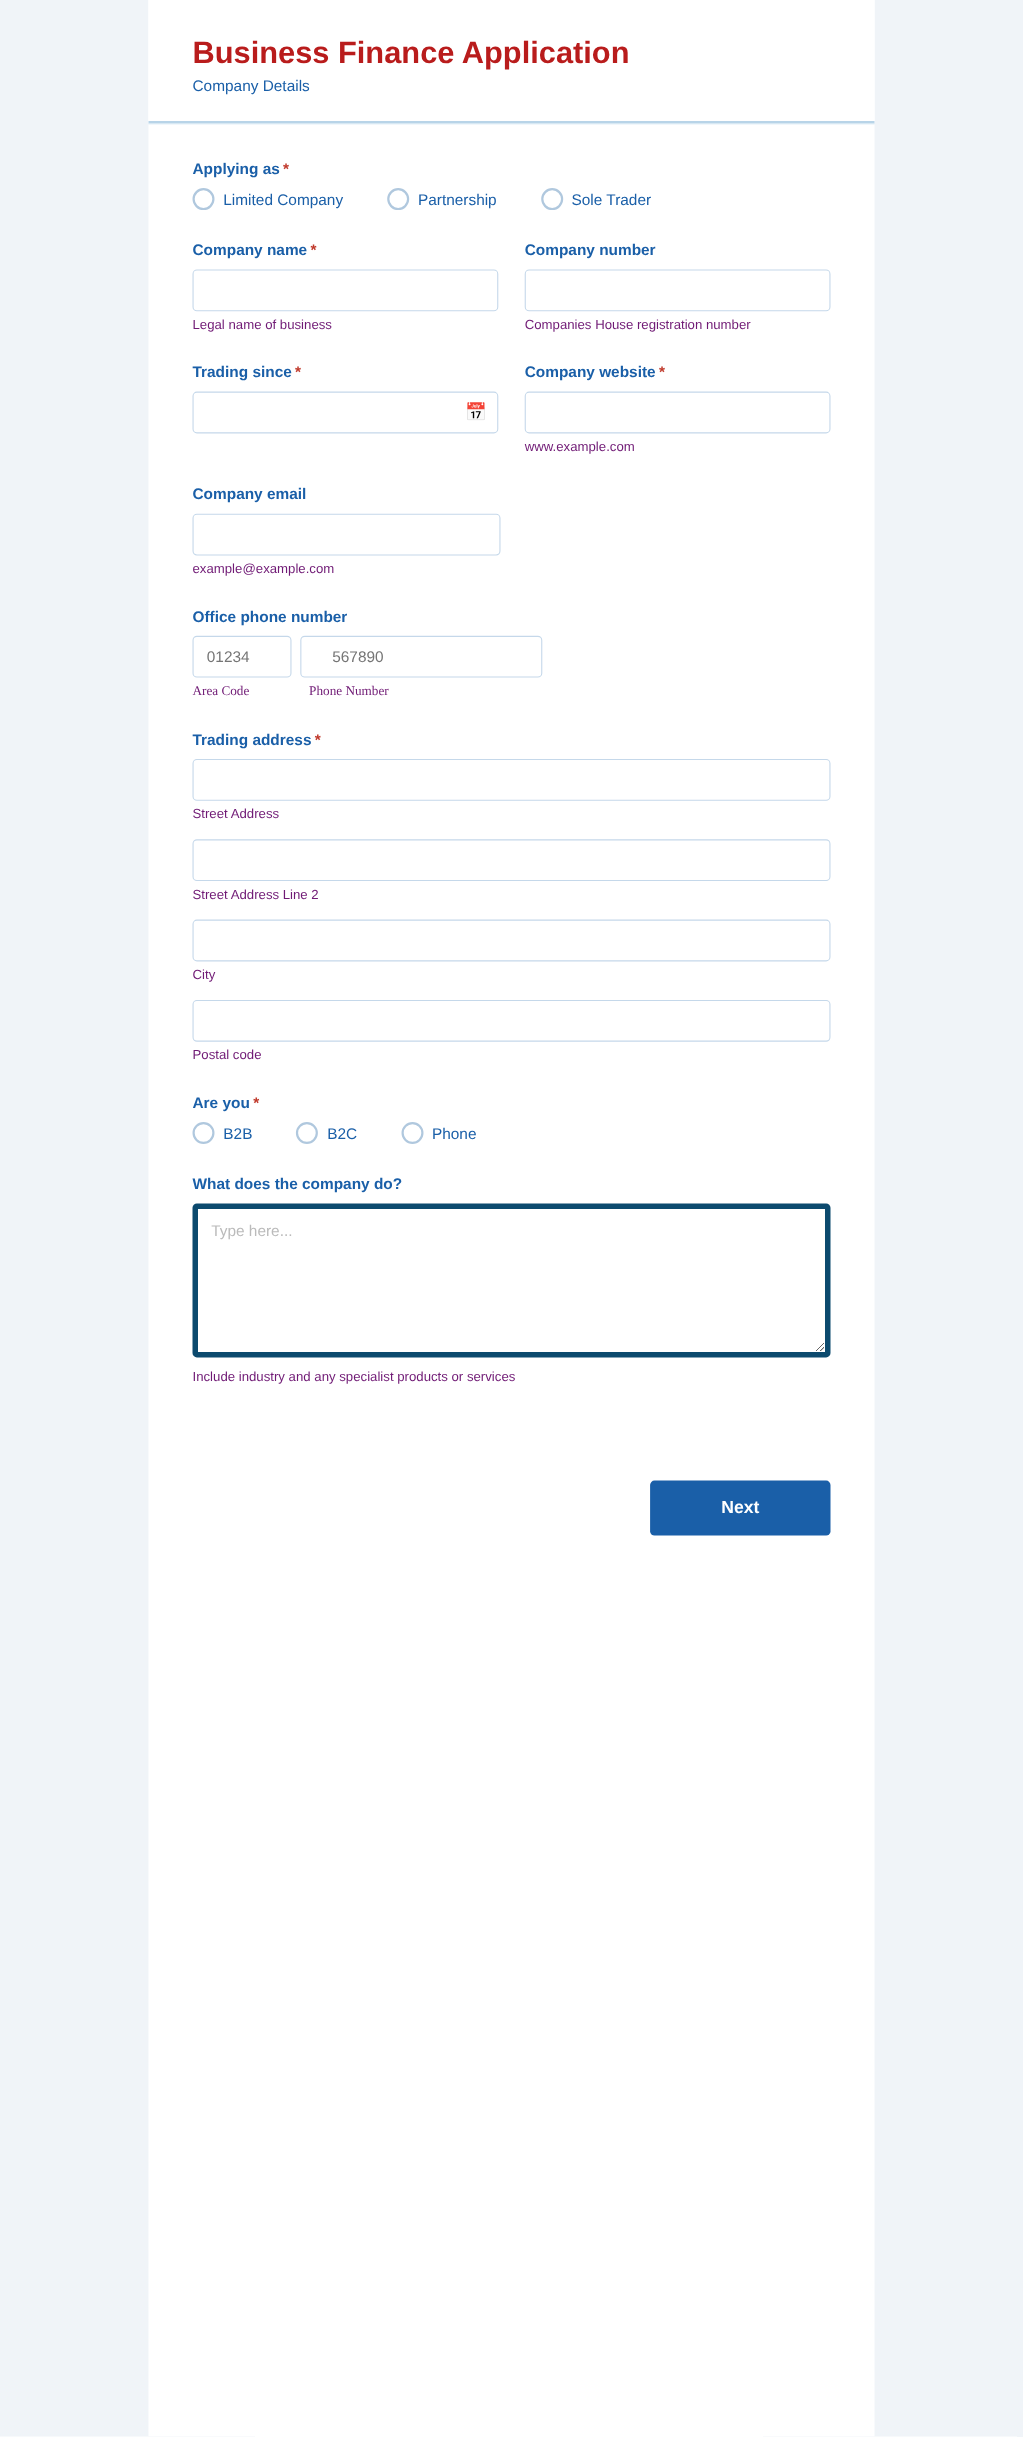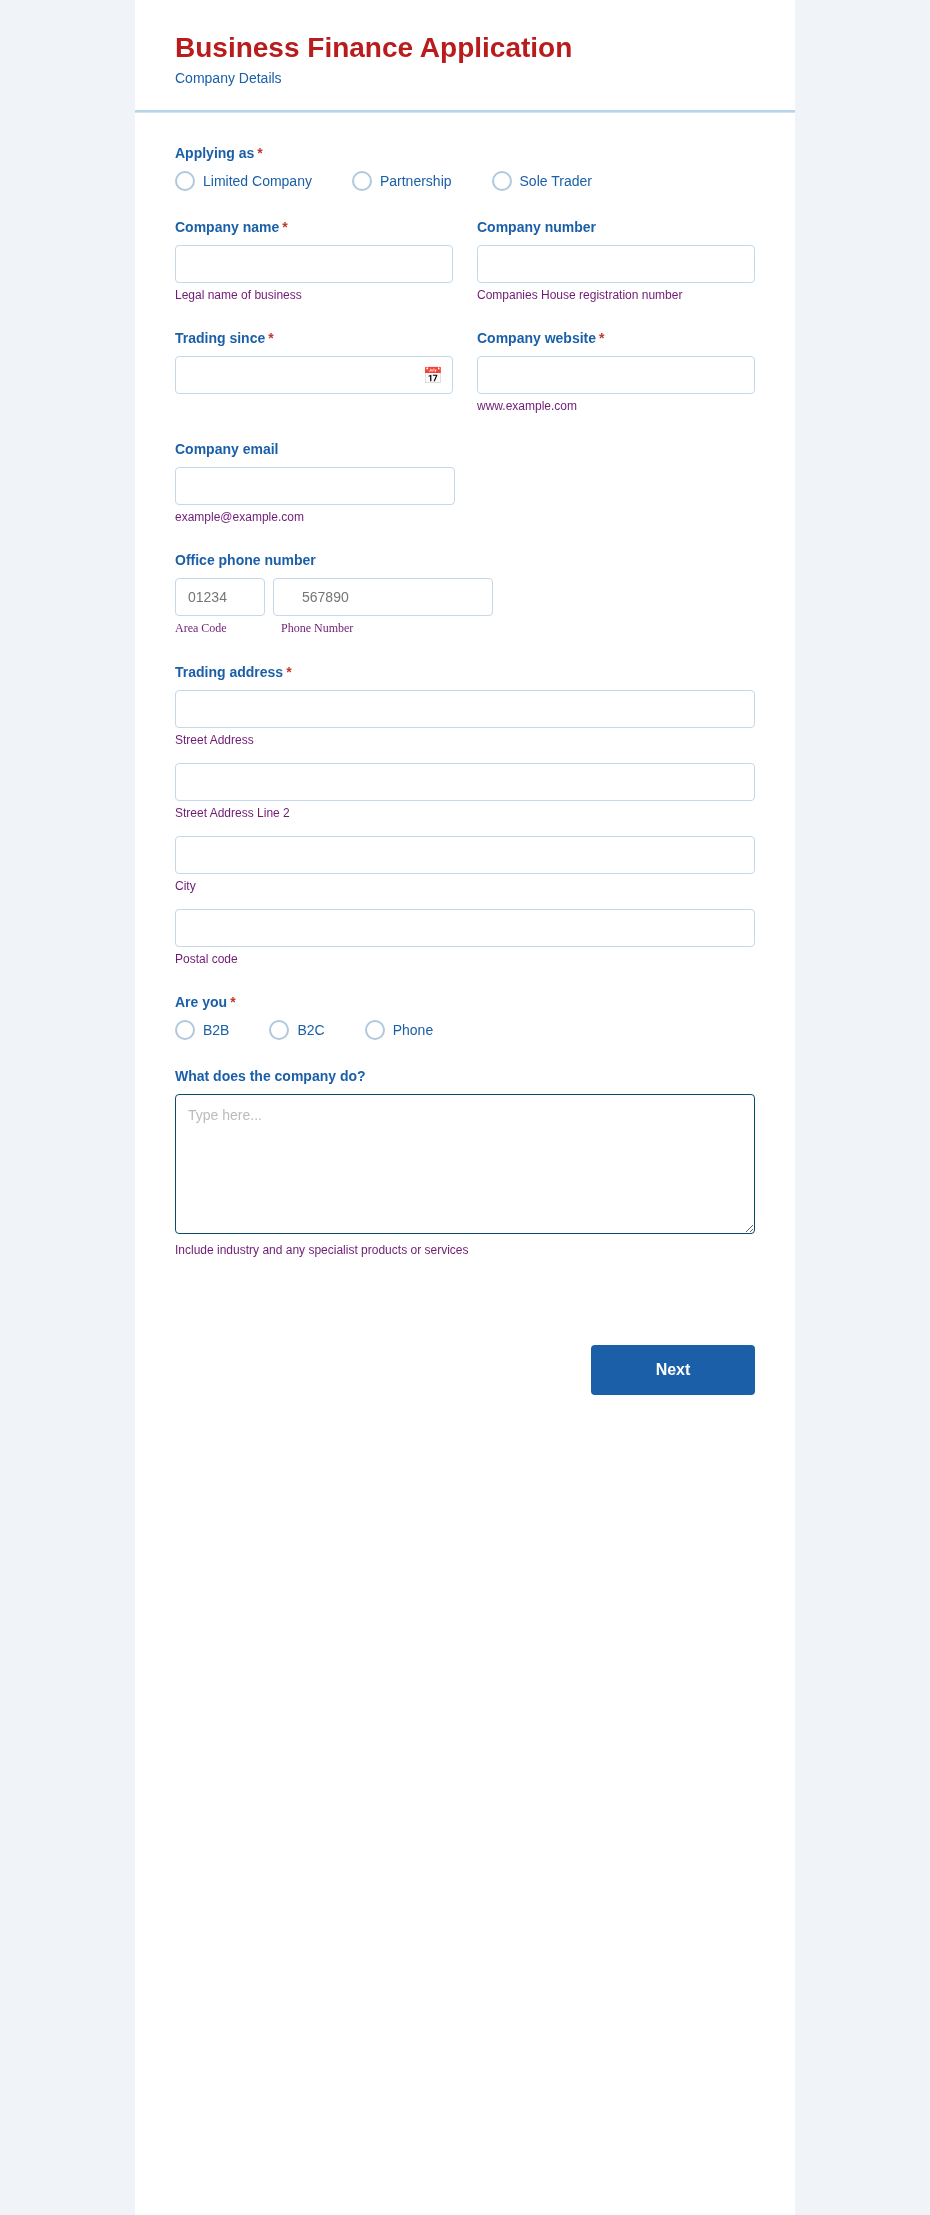--- a/index.html
+++ b/index.html
@@ -140,21 +140,21 @@
     .address-field {
       margin-bottom: 16px;
     }
 
     .address-field:last-child {
       margin-bottom: 0;
     }
 
     .textarea-input {
       width: 100%;
-      border: 1px solid #0c4a6e;
+      border: 5px solid #0c4a6e;
       border-radius: 4px;
       padding: 12px;
       font-size: 14px;
       color: #333;
       outline: none;
       background: #fff;
       resize: vertical;
       min-height: 140px;
       font-family: Arial, sans-serif;
     }

